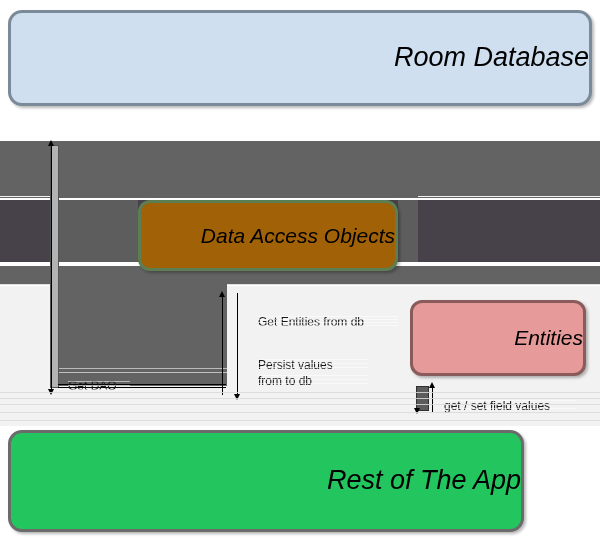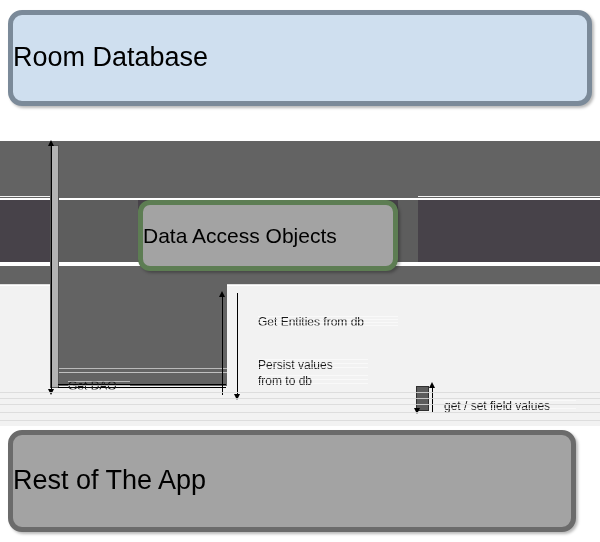--- a/index.html
+++ b/index.html
@@ -52,58 +52,59 @@
   .darkblock2 {
     position: absolute;
     background: #5d5d5d;
   }
 
   
   .box {
     position: absolute;
     box-sizing: border-box;
     border-radius: 12px;
-    border: 5px solid #1d4ed8;
+    border: 3px solid #1d4ed8;
     display: flex;
     align-items: center;
-    justify-content: flex-start;
+    justify-content: flex-end;
     box-shadow: 2px 2px 3px rgba(0,0,0,0.28);
+    font-style: italic;
   }
   .box-label {
     color: #000000;
     text-align: center;
     line-height: 1.1;
     white-space: nowrap;
   }
 
   #box-room {
     left: 8px;  top: 10px;  width: 584px; height: 96px;
     background: #cfdfef;
     border-color: #7b8a99;
     border-radius: 14px;
   }
   #box-room .box-label { font-size: 27px; }
 
   #box-dao {
     left: 138px; top: 200px; width: 260px; height: 71px;
-    background: #a3a3a3;
+    background: #a16207;
     border-color: #5d7d53;
   }
   #box-dao .box-label { font-size: 21px; }
 
   #box-entities {
     left: 410px; top: 300px; width: 176px; height: 76px;
     background: #e79a9a;
     border-color: #8a5b5b;
   }
   #box-entities .box-label { font-size: 21px; }
 
   #box-rest {
-    left: 8px; top: 430px; width: 568px; height: 102px;
-    background: #a3a3a3;
+    left: 8px; top: 430px; width: 516px; height: 102px;
+    background: #22c55e;
     border-color: #6b6b6b;
     border-radius: 14px;
   }
   #box-rest .box-label { font-size: 27px; }
 
   
   .activation {
     position: absolute;
     background: #b3b3b3;
     border: 1px solid #555555;
@@ -210,20 +211,23 @@
   <div class="box" id="box-dao">
     <span class="box-label">Data Access Objects</span>
   </div>
 
   <div class="vline" style="left:222px; top:296px; height:99px;"></div>
   <div class="arrowhead ah-up" style="left:219px; top:291px;"></div>
 
   <div class="vline" style="left:237px; top:293px; height:103px;"></div>
   <div class="arrowhead ah-down" style="left:234px; top:394px;"></div>
 
+  <div class="box" id="box-entities">
+    <span class="box-label">Entities</span>
+  </div>
 
   <div class="edge-label" style="left:258px; top:314px;">Get Entities from db</div>
   <div class="label-stripes" style="left:258px; top:314px; width:140px; height:14px;">
     <i style="top:2px"></i>
       <i style="top:5px"></i>
       <i style="top:8px"></i>
       <i style="top:11px"></i>
   </div>
 
   <div class="edge-label" style="left:258px; top:357px;">Persist values</div>

